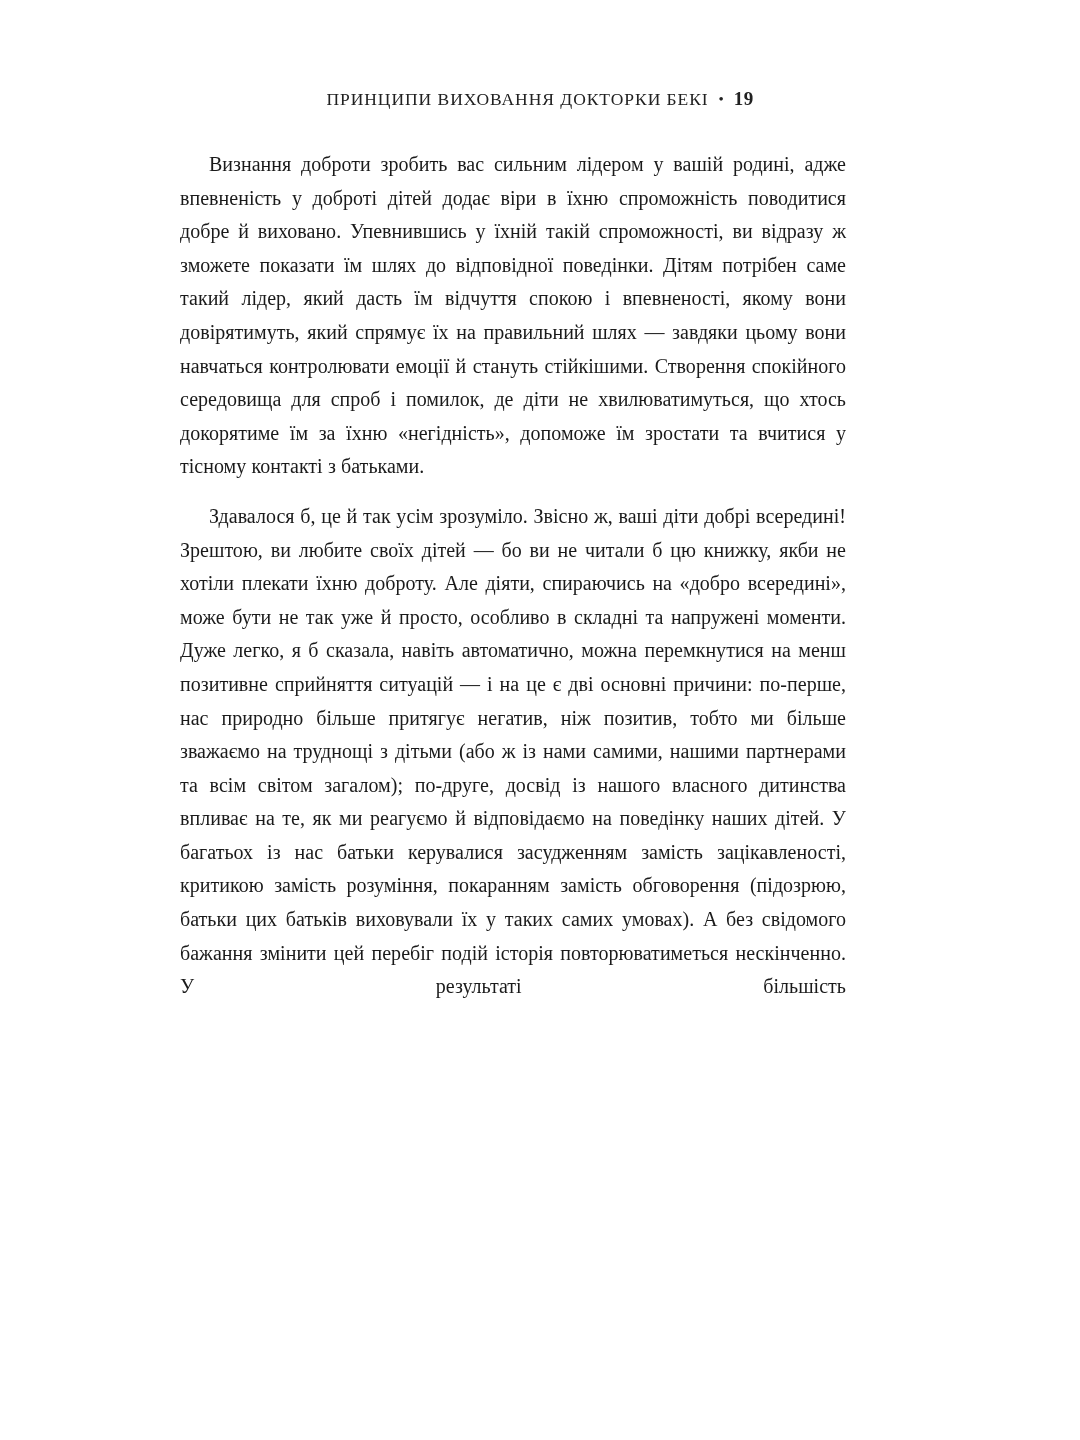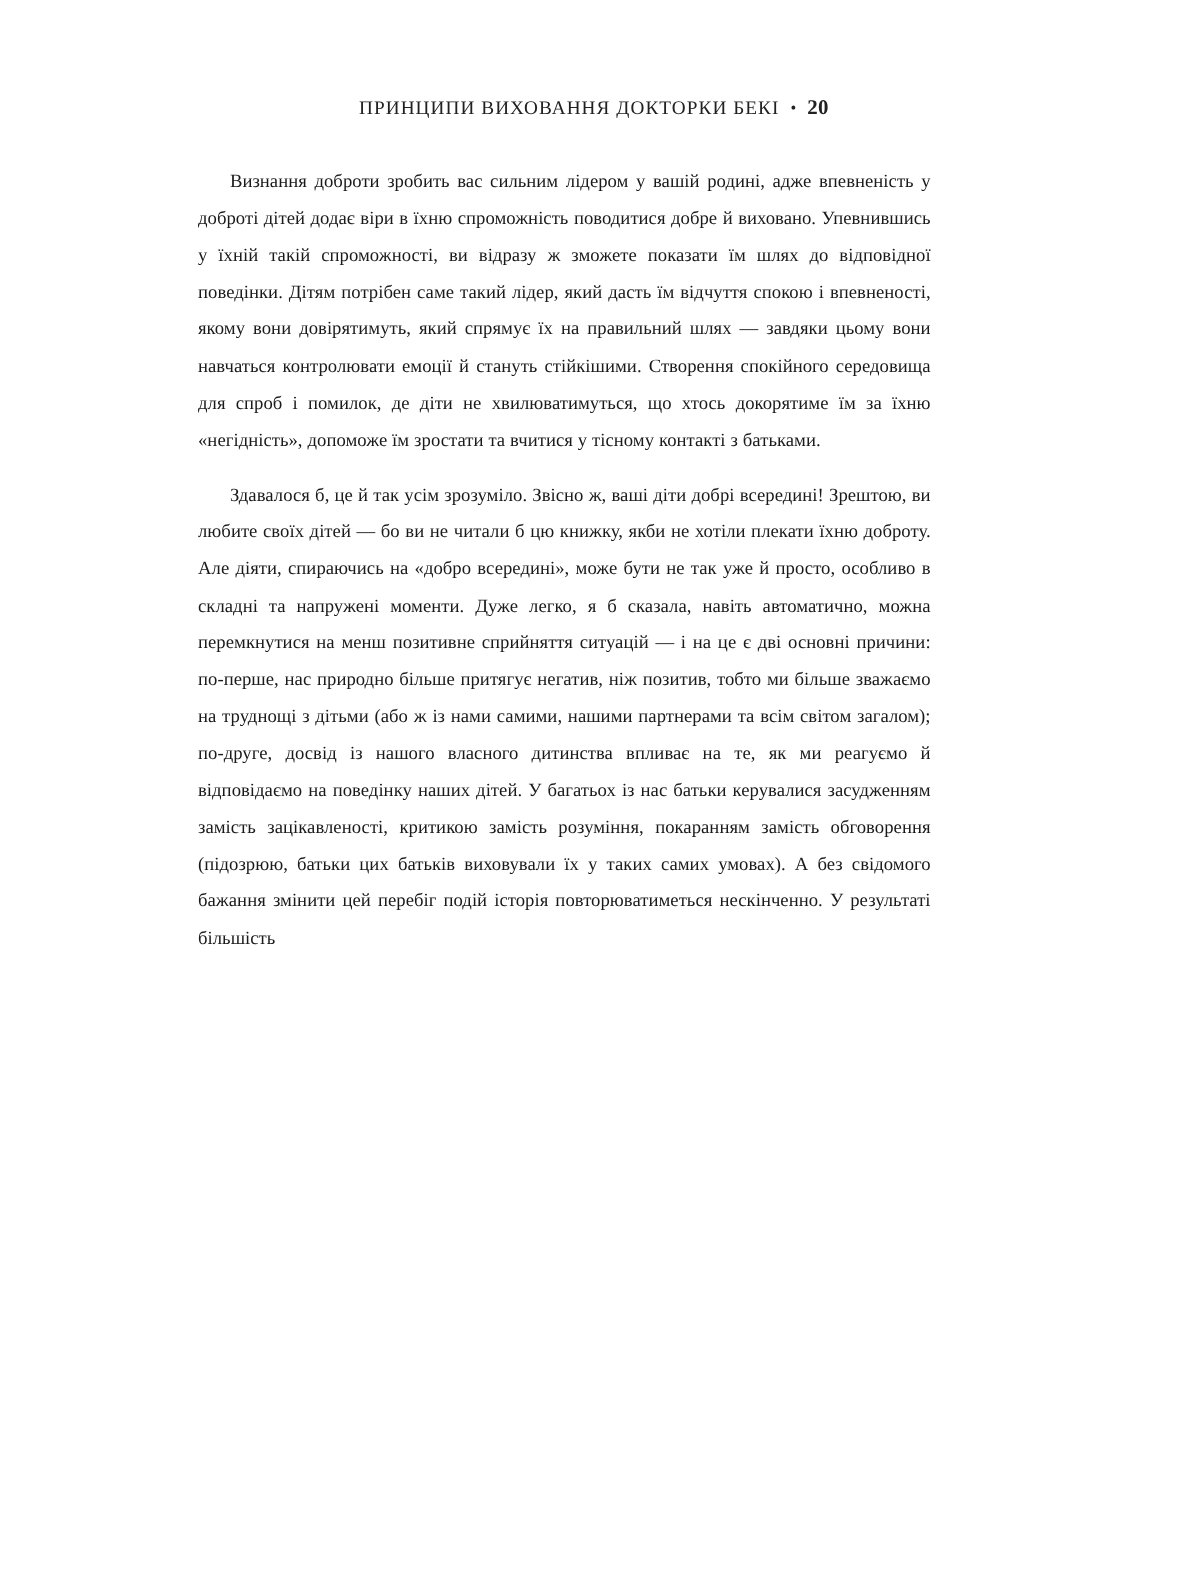--- a/index.html
+++ b/index.html
@@ -59,21 +59,21 @@
     left: 180px;
     top: 148px;
     width: 666px;
   }
 
   .para {
     margin: 0;
     text-align: justify;
     text-justify: inter-word;
     text-indent: 29px;
-    font-size: 17px;
+    font-size: 20px;
     line-height: 33.6px;
     letter-spacing: 0.02px;
     word-spacing: 0.2px;
     hyphens: manual;
   }
   .para + .para {
     margin-top: 16px;
   }
   
   .para:last-child {
@@ -82,21 +82,21 @@
   .para.ragged-last {
     text-align-last: auto;
   }
 </style>
 </head>
 <body style="background: rgb(255, 255, 255); color: rgb(26, 26, 26);">
 
 <div class="page">
 
   <div class="running-header">
-    <span class="hdr-title">ПРИНЦИПИ ВИХОВАННЯ ДОКТОРКИ БЕКІ</span><span class="hdr-sep">•</span><span class="hdr-folio">20</span>
+    <span class="hdr-title">ПРИНЦИПИ ВИХОВАННЯ ДОКТОРКИ БЕКІ</span><span class="hdr-sep">•</span><span class="hdr-folio">19</span>
   </div>
 
   <div class="textblock">
     <p class="para ragged-last">Визнання доброти зробить вас сильним лідером у вашій родині, адже впевненість у доброті дітей додає віри в їхню спроможність поводитися добре й виховано. Упевнившись у їхній такій спроможності, ви відразу ж зможете показати їм шлях до відповідної поведінки. Дітям потрібен саме такий лідер, який дасть їм відчуття спокою і впевненості, якому вони довірятимуть, який спрямує їх на правильний шлях — завдяки цьому вони навчаться контролювати емоції й стануть стійкішими. Створення спокійного середовища для спроб і помилок, де діти не хвилюватимуться, що хтось докорятиме їм за їхню «негідність», допоможе їм зростати та вчитися у тісному контакті з батьками.</p>
     <p class="para">Здавалося б, це й так усім зрозуміло. Звісно ж, ваші діти добрі всередині! Зрештою, ви любите своїх дітей — бо ви не читали б цю книжку, якби не хотіли плекати їхню доброту. Але діяти, спираючись на «добро всередині», може бути не так уже й просто, особливо в складні та напружені моменти. Дуже легко, я б сказала, навіть автоматично, можна перемкнутися на менш позитивне сприйняття ситуацій — і на це є дві основні причини: по-перше, нас природно більше притягує негатив, ніж позитив, тобто ми більше зважаємо на труднощі з дітьми (або ж із нами самими, нашими партнерами та всім світом загалом); по-друге, досвід із нашого власного дитинства впливає на те, як ми реагуємо й відповідаємо на поведінку наших дітей. У багатьох із нас батьки керувалися засудженням замість зацікавленості, критикою замість розуміння, покаранням замість обговорення (підозрюю, батьки цих батьків виховували їх у таких самих умовах). А без свідомого бажання змінити цей перебіг подій історія повторюватиметься нескінченно. У результаті більшість</p>
   </div>
 
 </div>
 
 </body></html>

